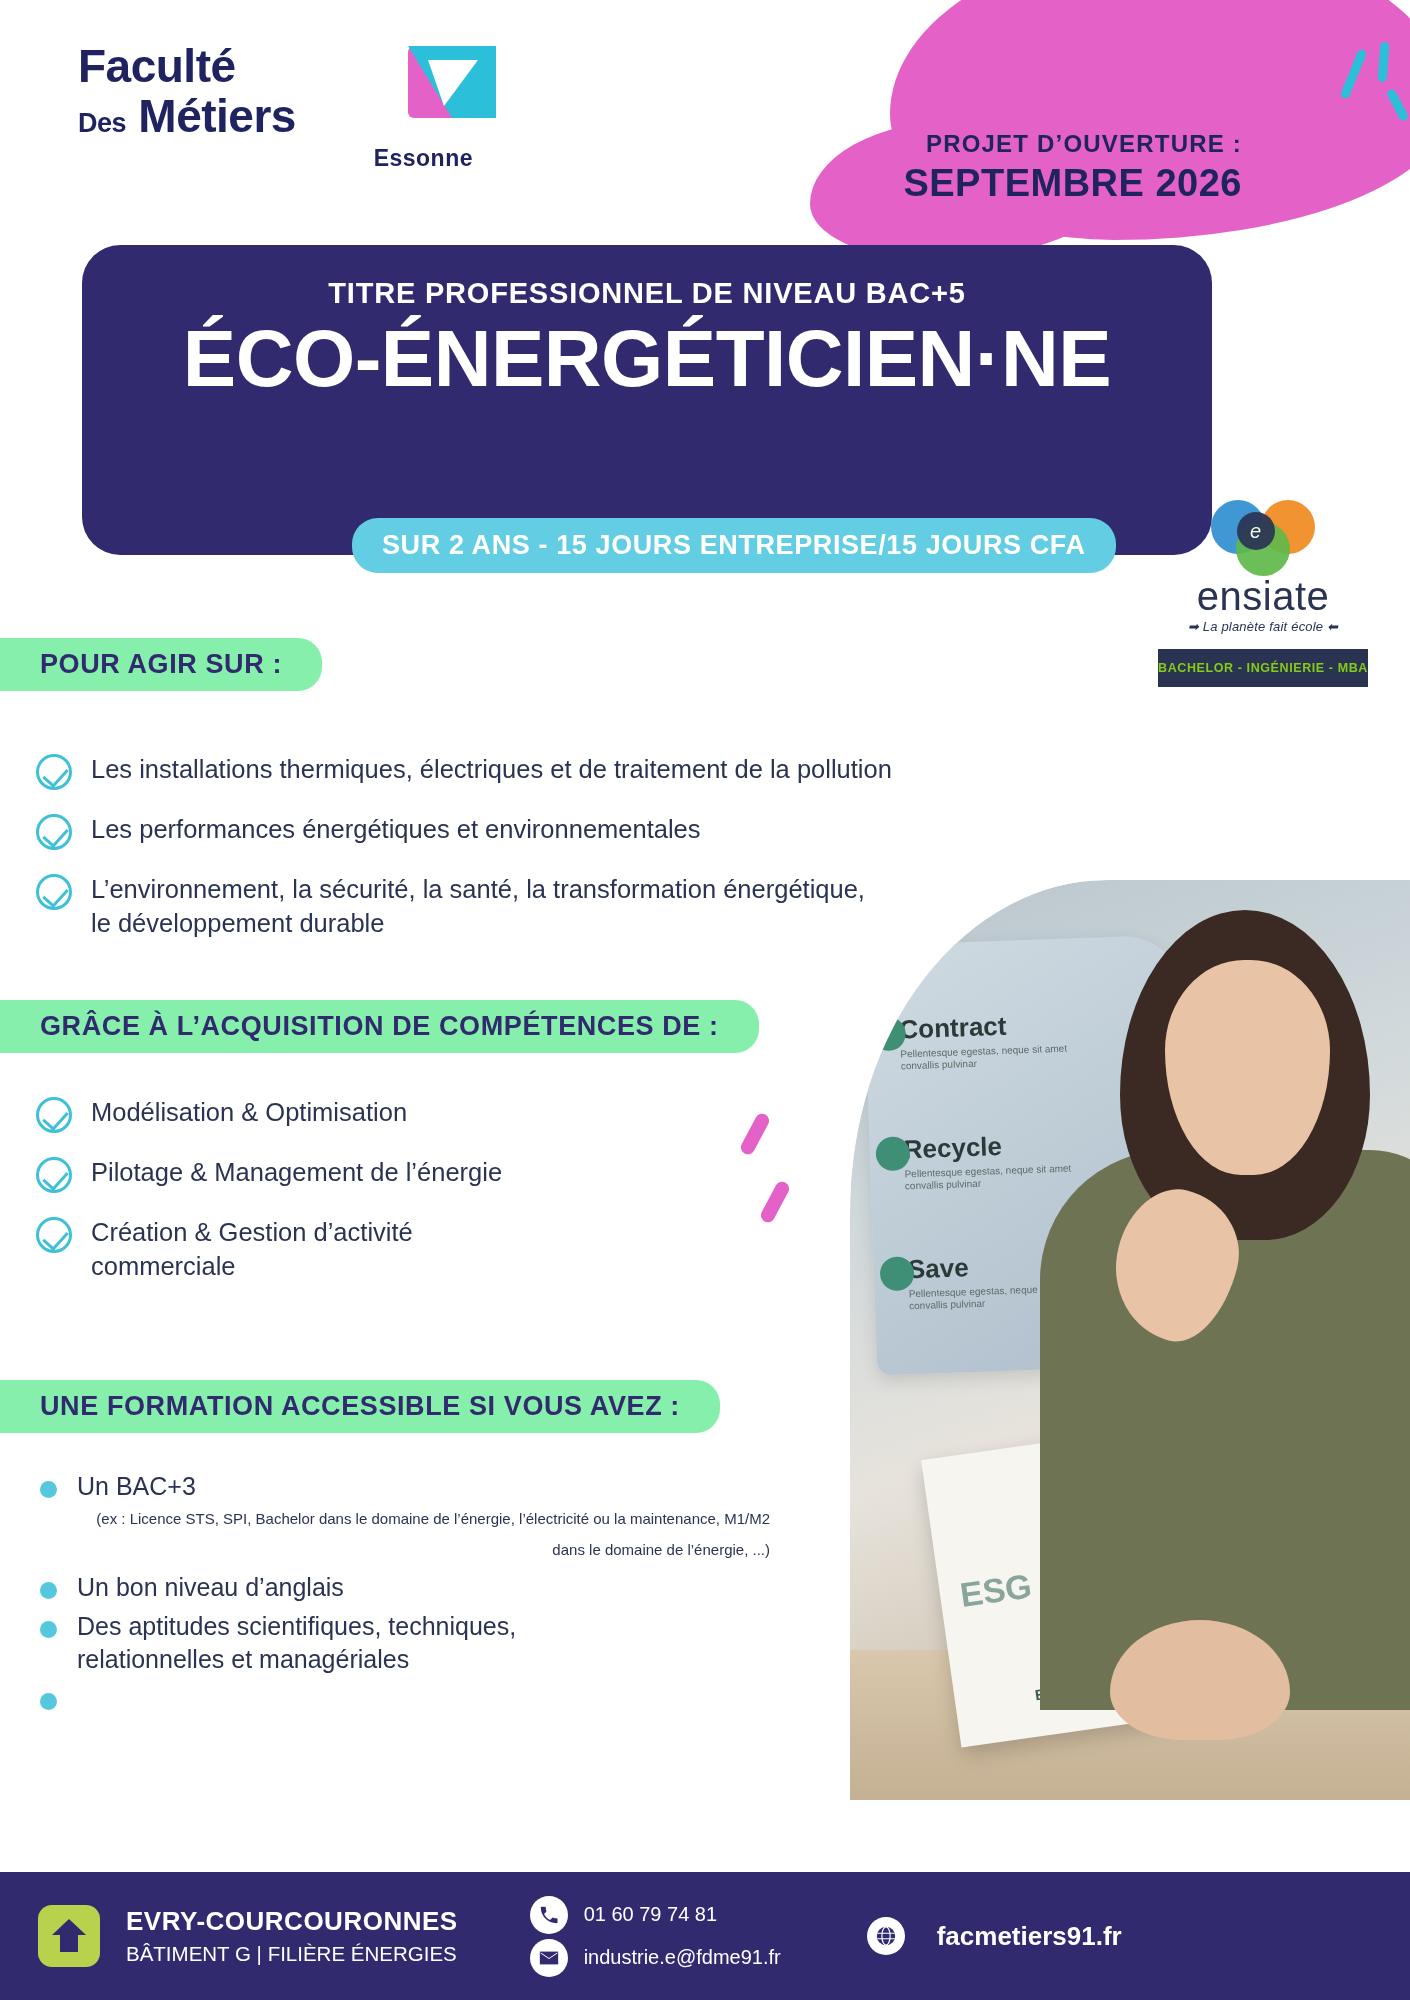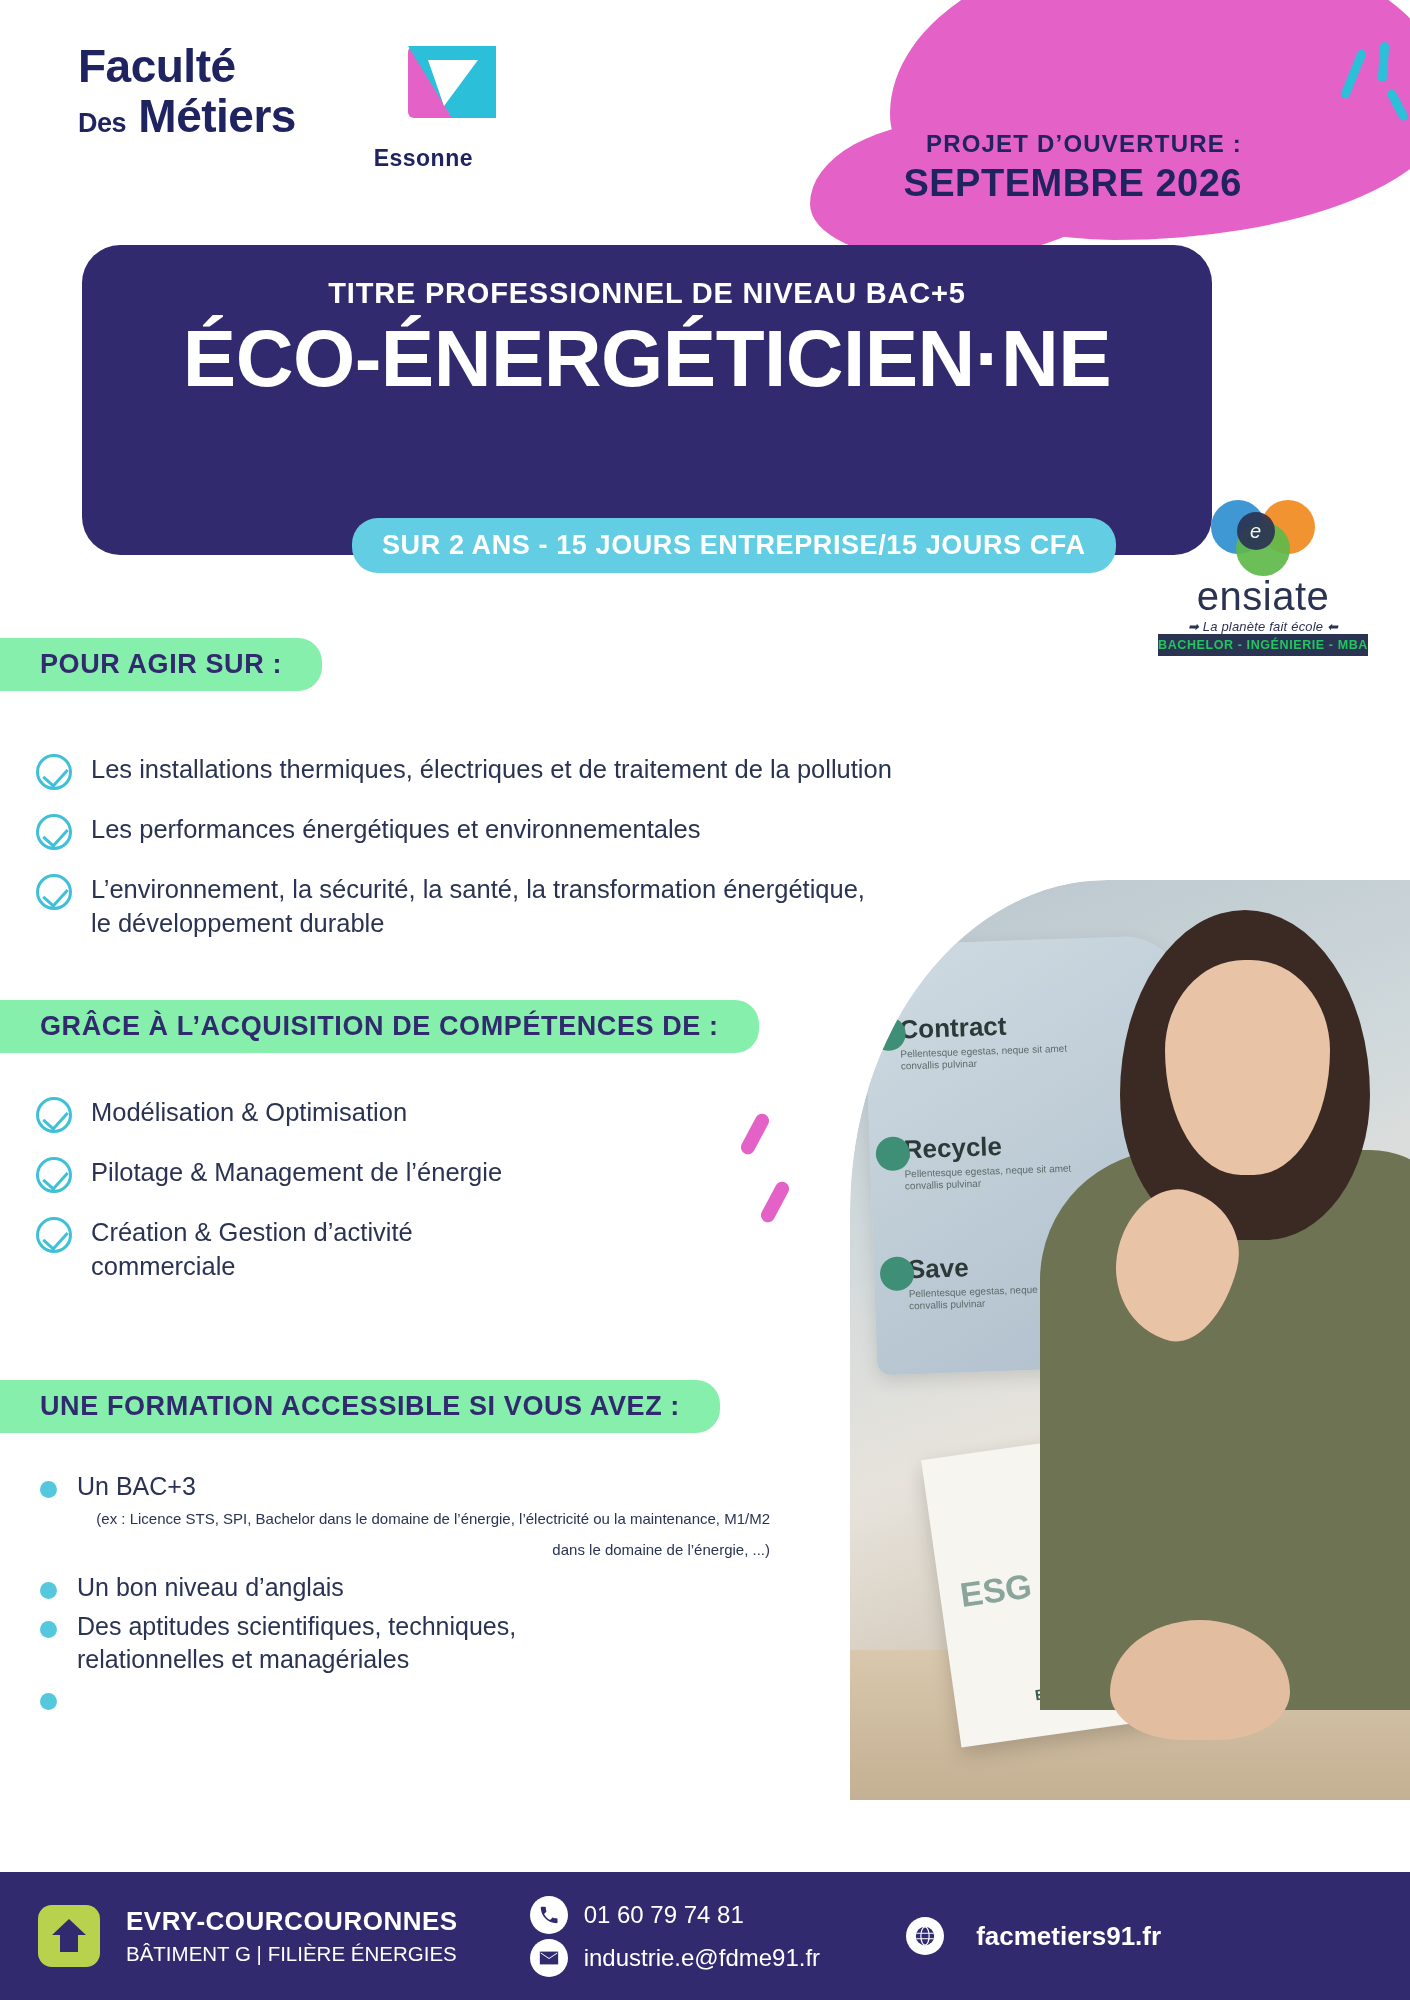--- a/index.html
+++ b/index.html
@@ -111,22 +111,22 @@
   .ensiate .venn { position: relative; width: 105px; height: 72px; margin: 0 auto; }
   .ensiate .c { position: absolute; width: 54px; height: 54px; border-radius: 50%; opacity: .92; }
   .ensiate .c.blue  { background: #2f8fd0; left: 0px;  top: 0px; }
   .ensiate .c.orange{ background: #f08a1e; left: 50px; top: 0px; }
   .ensiate .c.green { background: #5fb84a; left: 25px; top: 22px; }
   .ensiate .c.dark  { background: #2b3353; left: 26px; top: 12px; width: 38px; height: 38px; z-index: 3;}
   .ensiate .c.dark span { color:#fff; font-size: 20px; font-style: italic; display:block; text-align:center; line-height:38px;}
   .ensiate .name { font-size: 40px; color: #2b3353; font-weight: normal; letter-spacing: 0.5px; margin-top: 2px;}
   .ensiate .tag { font-size: 13px; font-style: italic; color: #2b3353; letter-spacing: .2px;}
   .ensiate .bar {
-    background: #2b3353; color: #22c55e; font-size: 12.5px; font-weight: bold;
-    letter-spacing: .6px; padding: 4px 0; margin-top: 0;
+    background: #2b3353; color: #84cc16; font-size: 12.5px; font-weight: bold;
+    letter-spacing: .6px; padding: 12px 0; margin-top: 15px;
   }
 
   
   .sec-head {
     position: absolute; left: 0;
     background: #86efac;
     color: #312a6e;
     font-size: 27px; font-weight: bold; letter-spacing: 0.6px;
     padding: 11px 40px 11px 40px;
     border-top-right-radius: 24px; border-bottom-right-radius: 24px;
@@ -261,21 +261,21 @@
   .footer .addr .l1 { font-size: 26px; font-weight: bold; letter-spacing: .5px; }
   .footer .addr .l2 { font-size: 20.5px; margin-top: 5px; }
 
   .footer .contact { margin-left: 72px; color: #fff; }
   .contact-row { display: flex; align-items: center; margin: 5px 0; }
   .circ {
     width: 38px; height: 38px; border-radius: 50%; background: #fff;
     margin-right: 16px; position: relative; flex: 0 0 auto;
   }
   .circ svg { position: absolute; left: 8px; top: 8px; }
-  .contact-row .txt { font-size: 24px; }
+  .contact-row .txt { font-size: 20px; }
 
   .footer .web { margin-left: 86px; display: flex; align-items: center; }
   .footer .web .txt { font-size: 26px; font-weight: bold; color: #fff; margin-left: 16px; }
 </style>
 </head>
 <body>
 
 <div class="poster">
 
   <div class="blob-magenta"></div>

